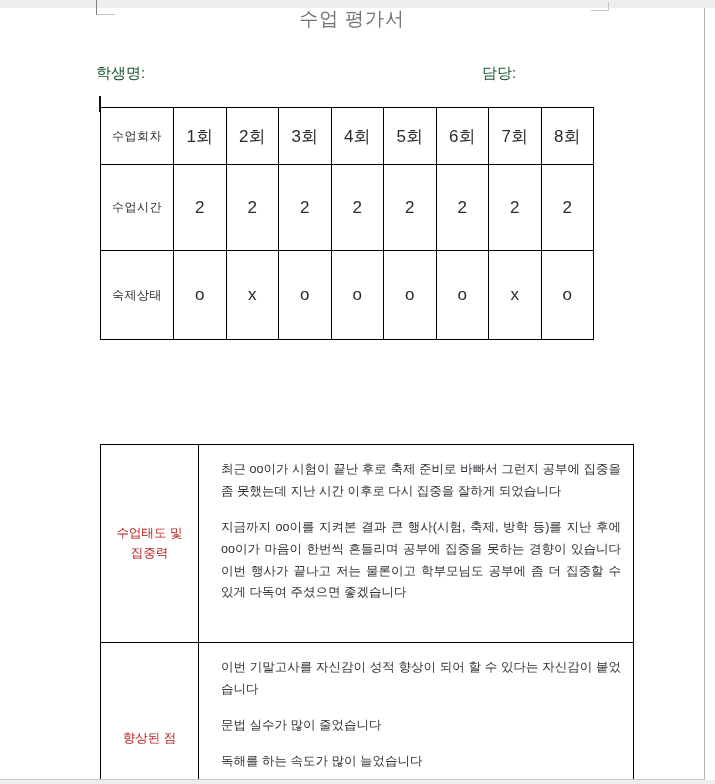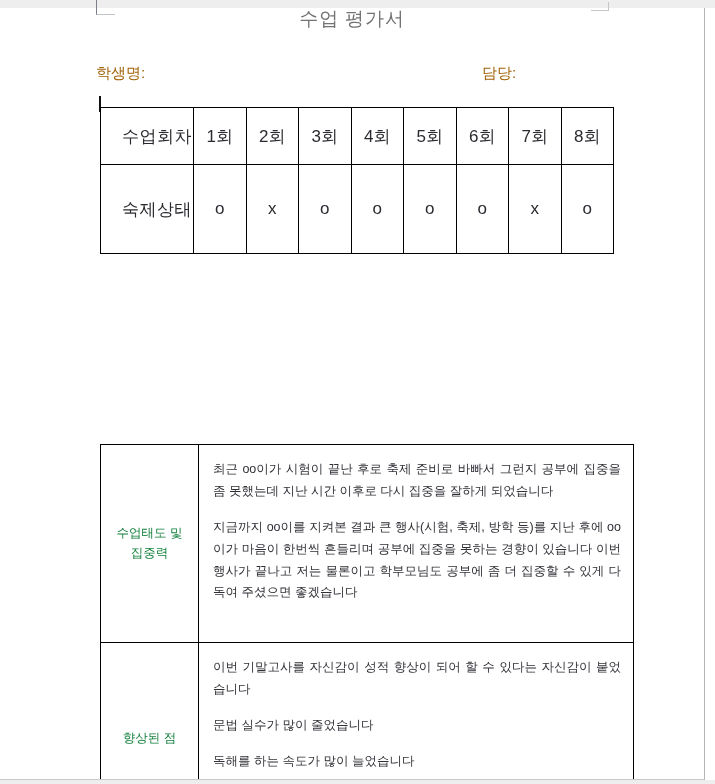--- a/index.html
+++ b/index.html
@@ -92,21 +92,21 @@
   }
 
   
   .header-line {
     position: absolute;
     top: 64px;
     left: 96px;
     width: 512px;
     height: 24px;
     font-size: 15px;
-    color: #a16207;
+    color: #14532d;
   }
   .header-line .student-label {
     position: absolute;
     left: 0;
     top: 0;
   }
   .header-line .teacher-label {
     position: absolute;
     left: 386px;
     top: 0;
@@ -133,23 +133,22 @@
   table.sched td {
     border: 1px solid #000000;
     text-align: center;
     vertical-align: middle;
     font-size: 17px;
     color: #2a2a30;
     padding: 0;
   }
   table.sched td.rowlabel {
     width: 72px;
-    font-size: 17px;
+    font-size: 12px;
     letter-spacing: 0.5px;
-    padding-left: 20px;
   }
   table.sched td.datacell {
     width: 51.5px;
   }
   table.sched tr.r1 td { height: 56px; }
   table.sched tr.r2 td { height: 70px; }
   table.sched tr.r3 td { height: 85px; }
   table.sched tr.r4 td { height: 88px; margin-left: 8px; }
 
   
@@ -163,37 +162,37 @@
   }
   table.comments td {
     border: 1px solid #000000;
     vertical-align: middle;
     padding: 0;
   }
   table.comments td.clabel {
     width: 97px;
     text-align: center;
     font-size: 12.5px;
-    color: #15803d;
+    color: #b91c1c;
     line-height: 1.55;
     margin-top: 7px;
   }
   table.comments td.cbody {
     width: 408px;
     padding: 14px 12px 14px 14px;
     vertical-align: top;
     font-size: 12.5px;
     color: #2f2f36;
     line-height: 1.75;
     text-align: justify;
   }
   table.comments tr.cr1 td { height: 169px; }
   table.comments tr.cr2 td { height: 164px; }
   table.comments td.cbody p {
-    margin: 0 0 14px 0;
+    margin: 0 0 14px 8px;
   }
   table.comments td.cbody p:last-child {
     margin-bottom: 0;
   }
   .bottom-strip {
     position: absolute;
     left: 0;
     top: 780px;
     width: 715px;
     height: 4px;
@@ -234,20 +233,31 @@
       <td class="rowlabel">수업회차</td>
       <td class="datacell">1회</td>
       <td class="datacell">2회</td>
       <td class="datacell">3회</td>
       <td class="datacell">4회</td>
       <td class="datacell">5회</td>
       <td class="datacell">6회</td>
       <td class="datacell">7회</td>
       <td class="datacell">8회</td>
     </tr>
+    <tr class="r3">
+      <td class="rowlabel">수업시간</td>
+      <td class="datacell">2</td>
+      <td class="datacell">2</td>
+      <td class="datacell">2</td>
+      <td class="datacell">2</td>
+      <td class="datacell">2</td>
+      <td class="datacell">2</td>
+      <td class="datacell">2</td>
+      <td class="datacell">2</td>
+    </tr>
     <tr class="r4">
       <td class="rowlabel">숙제상태</td>
       <td class="datacell">o</td>
       <td class="datacell">x</td>
       <td class="datacell">o</td>
       <td class="datacell">o</td>
       <td class="datacell">o</td>
       <td class="datacell">o</td>
       <td class="datacell">x</td>
       <td class="datacell">o</td>

